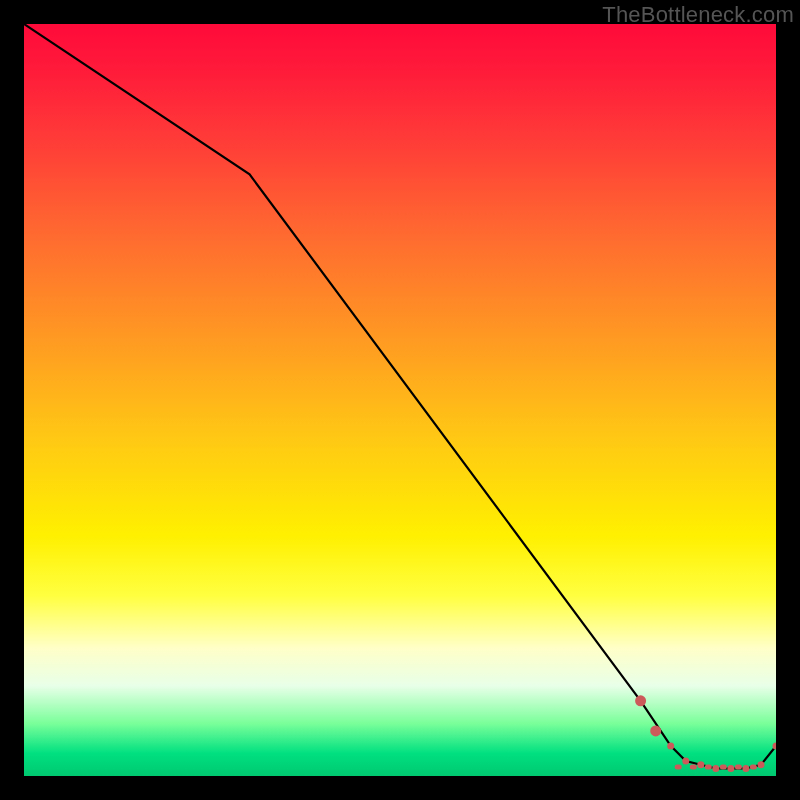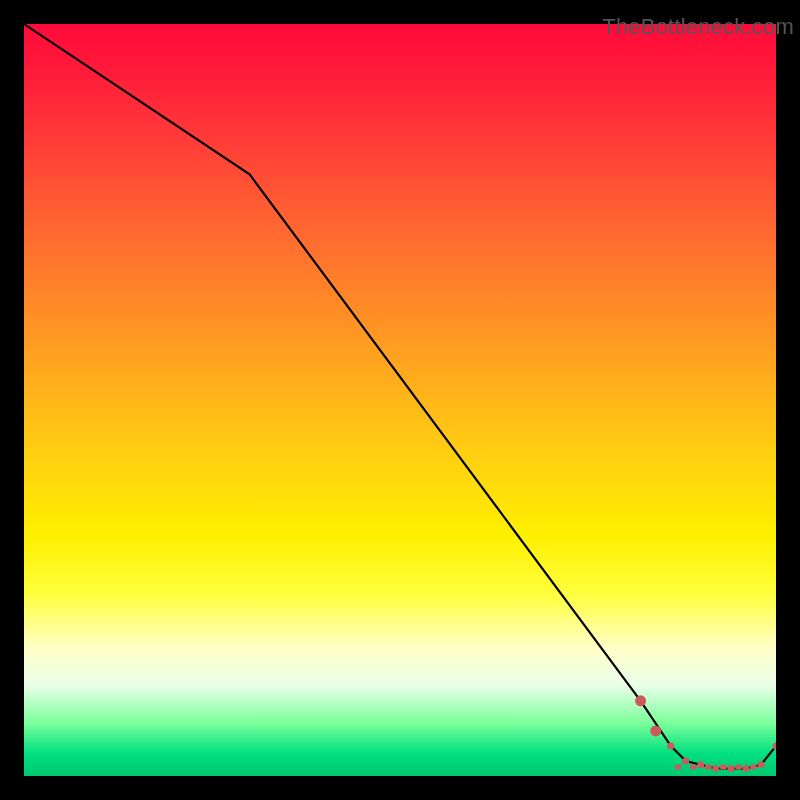--- a/index.html
+++ b/index.html
@@ -28,21 +28,21 @@
       #ffff40 76%,
       #ffffc8 83%,
       #e8ffe8 88%,
       #7aff9a 93%,
       #00e080 97%,
       #00c870 100%
     );
   }
   .watermark {
     position: absolute;
-    top: 14px;
+    top: 2px;
     right: 6px;
     color: #555;
     font-size: 22px;
     font-weight: 500;
     letter-spacing: 0.2px;
     user-select: none;
   }
   svg.plot {
     position: absolute;
     left: 24px;

